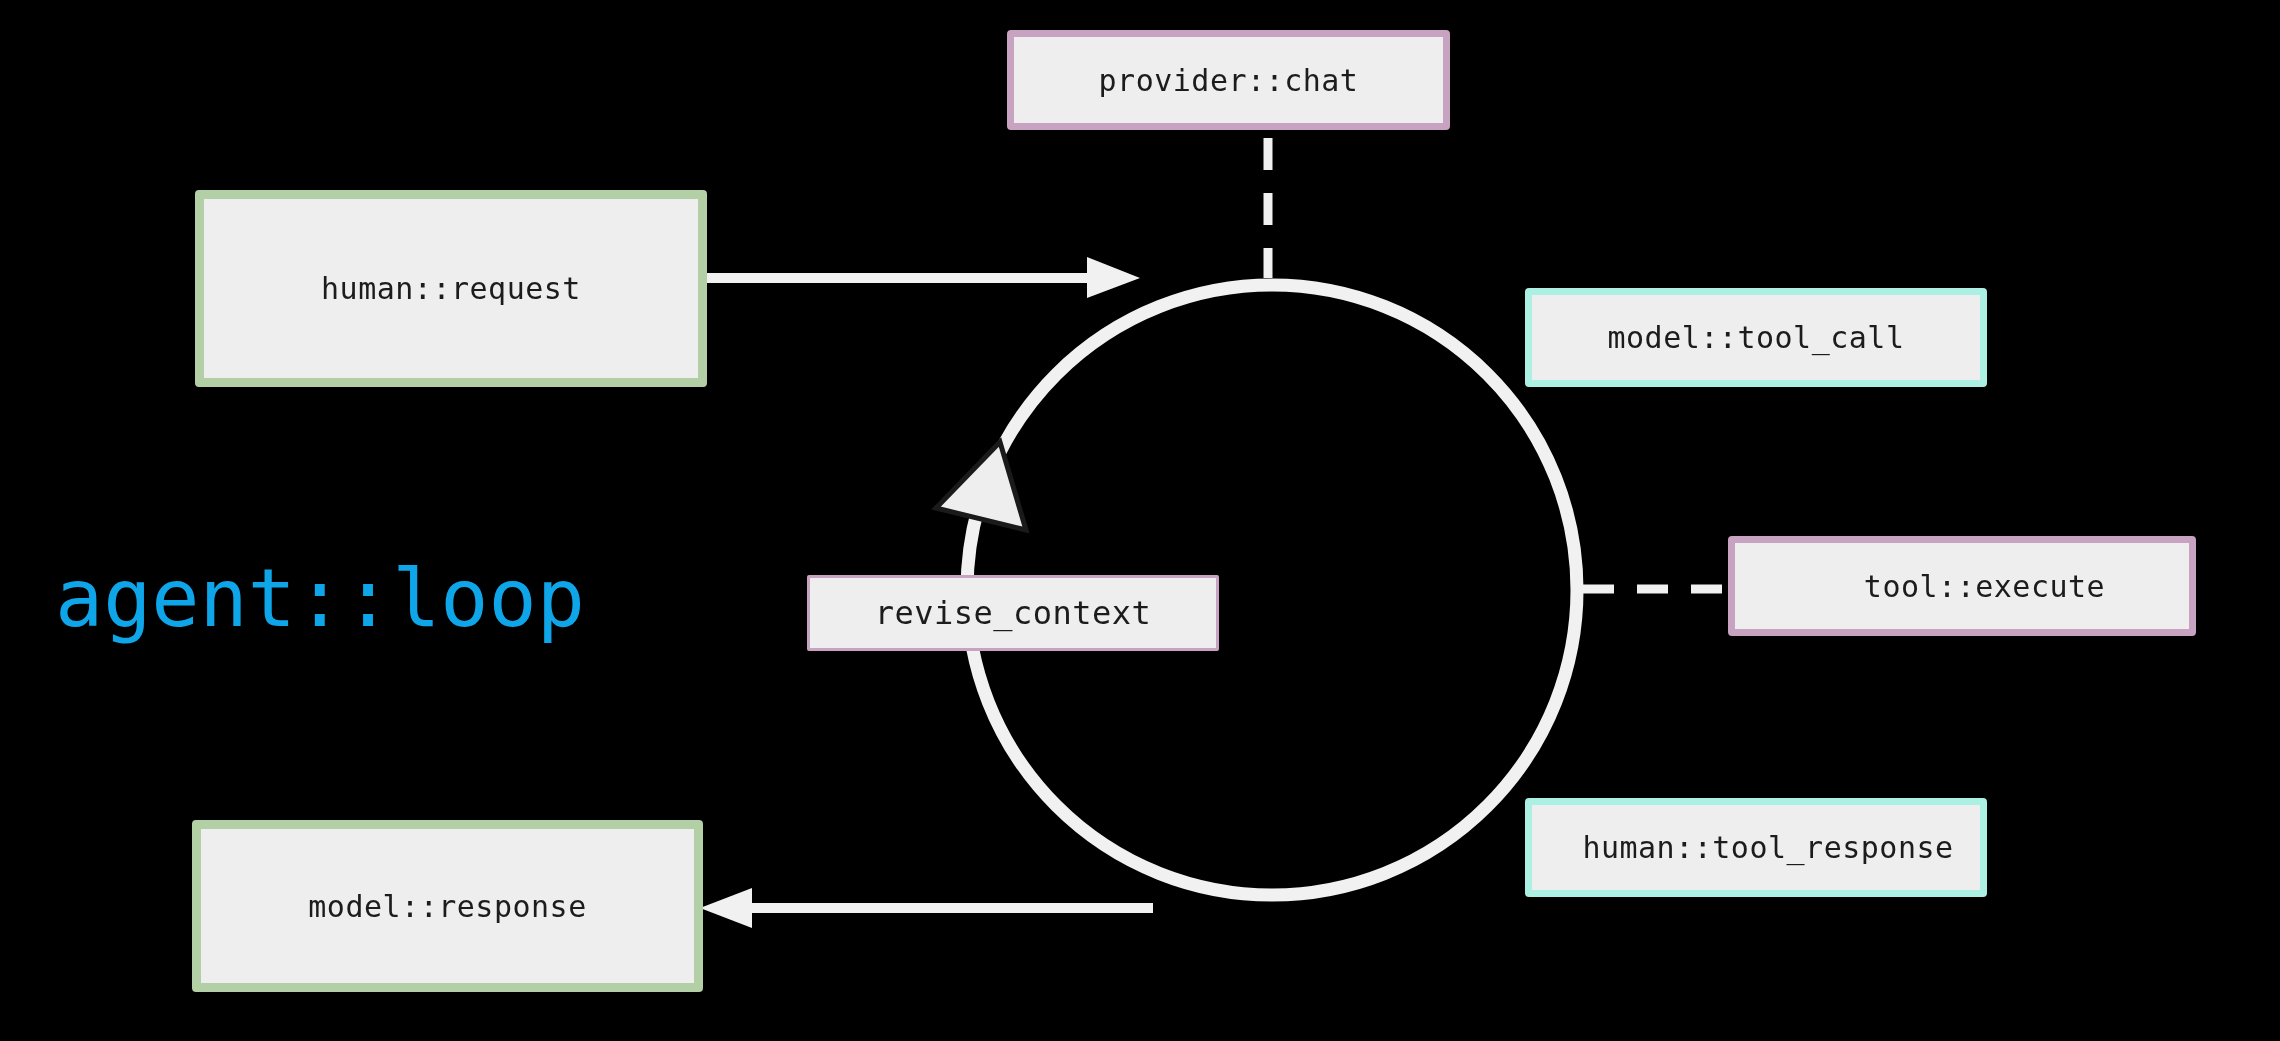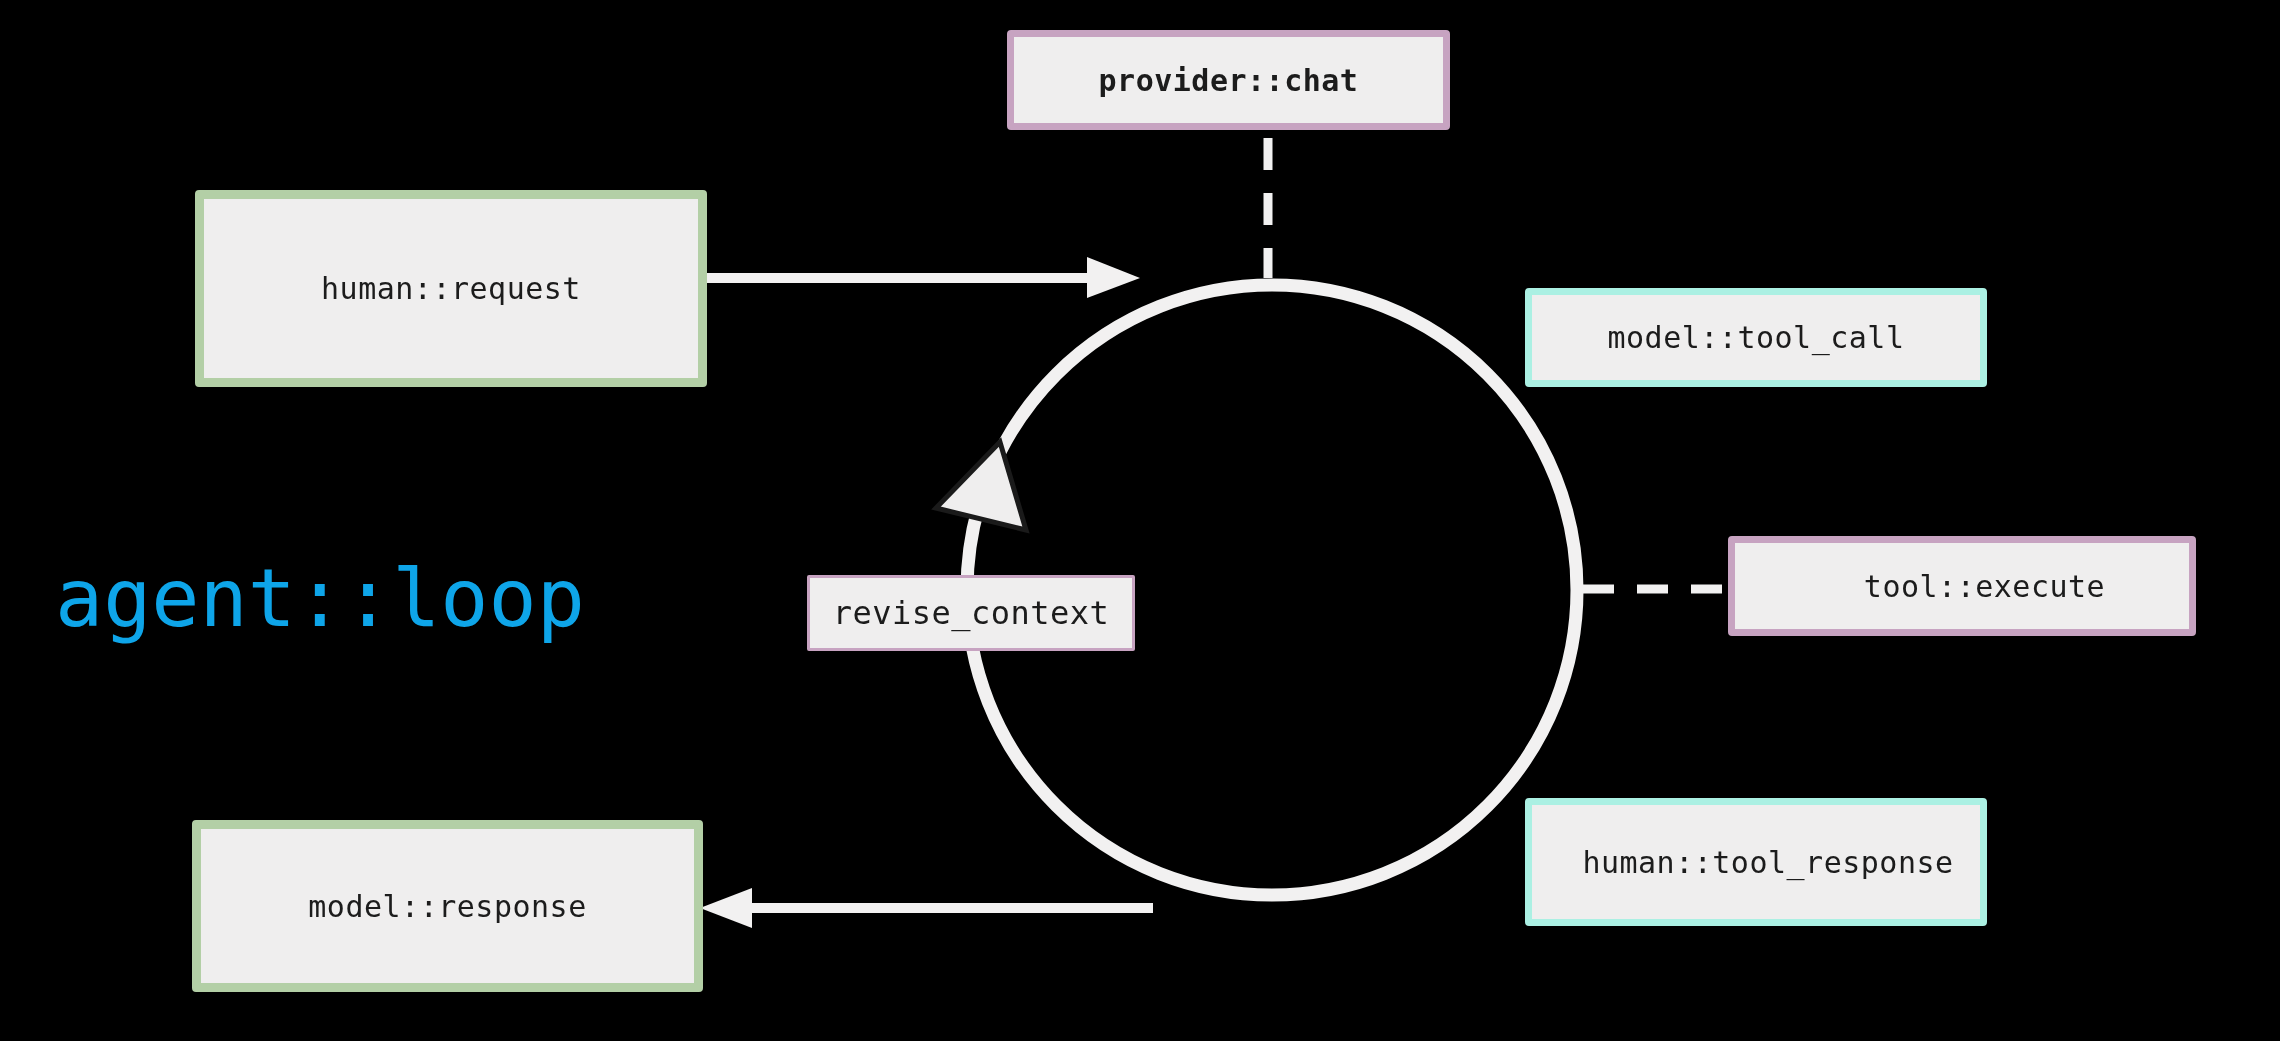--- a/index.html
+++ b/index.html
@@ -24,27 +24,27 @@
     border-color: #c7a3c1;
     border-radius: 4px;
     display: flex;
     align-items: center;
     justify-content: center;
     color: #1c1c1c;
     font-size: 30px;
     letter-spacing: 0.5px;
     white-space: nowrap;
   }
-  #provider-chat        { left:1007px; top:30px;  width:443px; height:100px; border-width:7px;font-weight:bold; }
+  #provider-chat        { left:1007px; top:30px;  width:443px; height:100px; border-width:7px; }
   #human-request        { left:195px;  top:190px; width:512px; height:197px; border-width:9px; }
   #model-tool-call      { left:1525px; top:288px; width:462px; height:99px;  border-width:7px; }
   #tool-execute         { left:1728px; top:536px; width:468px; height:100px; border-width:7px;padding-left:45px; }
-  #human-tool-response  { left:1525px; top:798px; width:462px; height:128px;  border-width:7px;padding-left:24px; }
+  #human-tool-response  { left:1525px; top:798px; width:462px; height:99px;  border-width:7px;padding-left:24px; }
   #model-response       { left:192px;  top:820px; width:511px; height:172px; border-width:9px; }
-  #revise-context       { left:807px;  top:575px; width:328px; height:76px;  border-width:3px; font-size:32px; border-radius:2px; }
+  #revise-context       { left:807px;  top:575px; width:412px; height:76px;  border-width:3px; font-size:32px; border-radius:2px; }
   #agent-loop-title {
     position: absolute;
     z-index: 2;
     left: 55px;
     top: 552px;
     font-size: 80px;
     color: #0ea5e9;
     letter-spacing: 0px;
     white-space: nowrap;
   }

